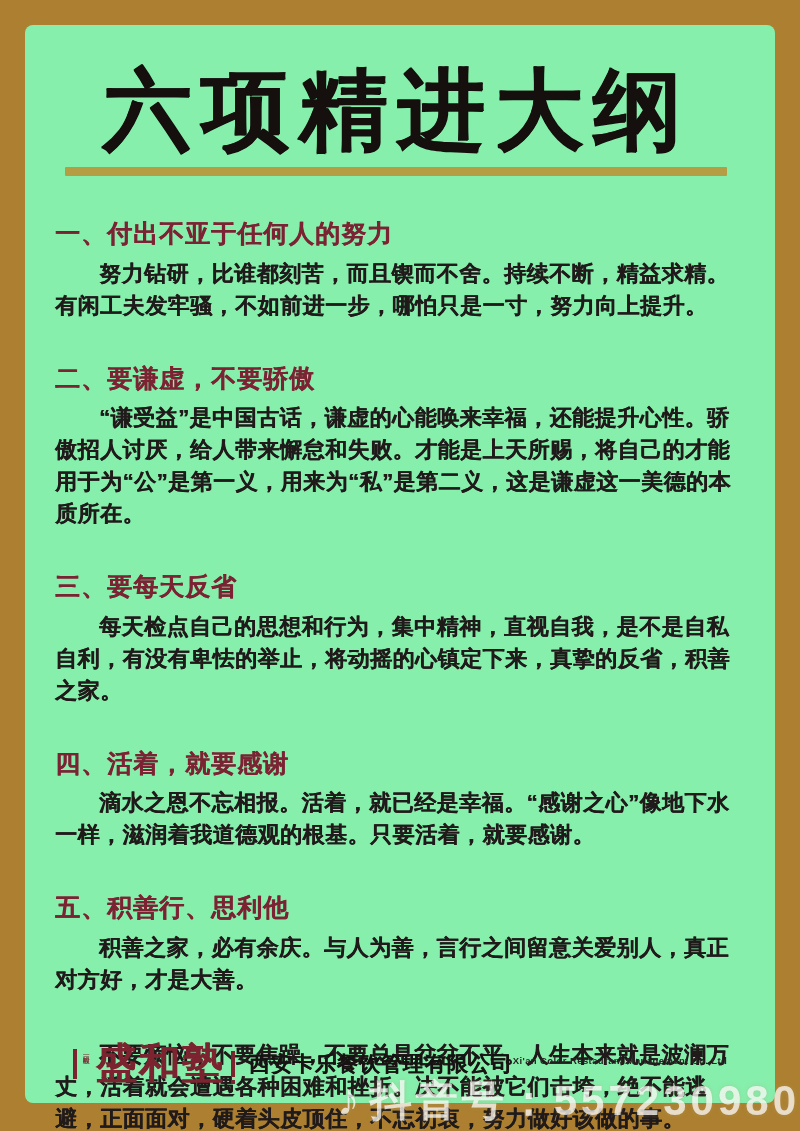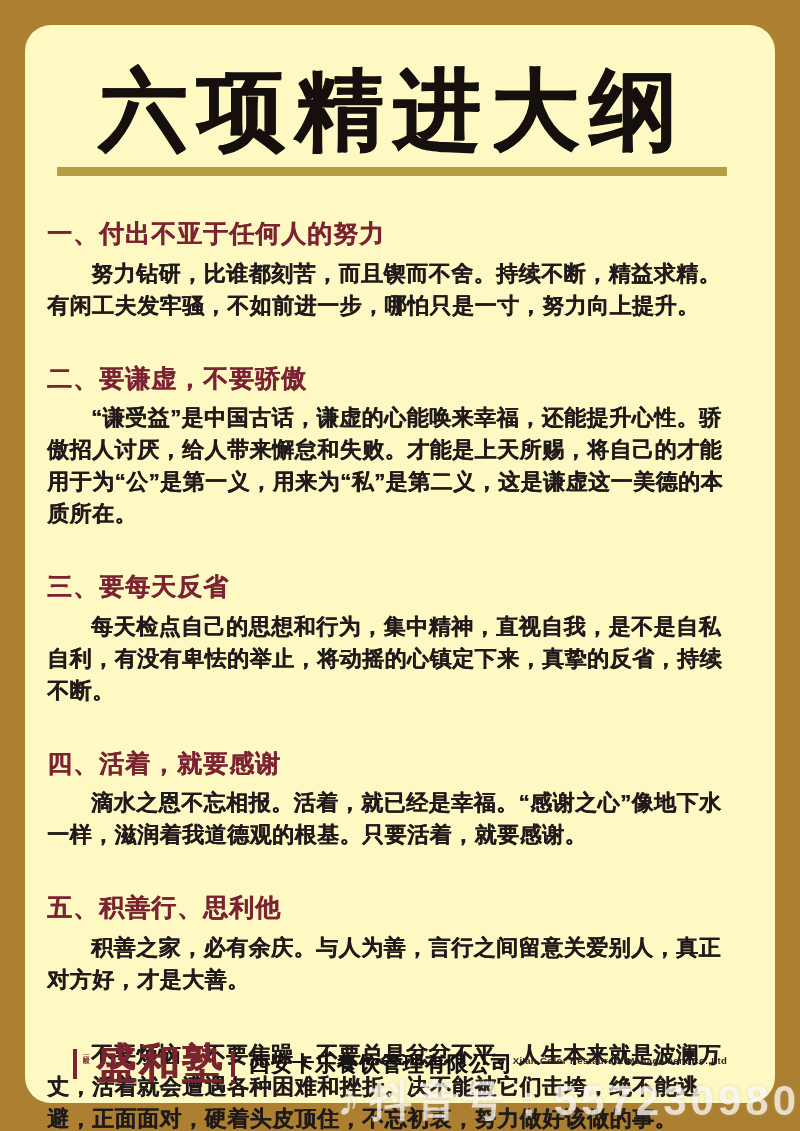--- a/index.html
+++ b/index.html
@@ -6,23 +6,23 @@
   html, body {
     width: 800px; height: 1131px;
     overflow: hidden;
     font-family: "Liberation Sans", sans-serif;
   }
   body { background: #AC8030; position: relative; }
 
   .card {
     position: absolute;
     left: 25px; top: 25px; right: 25px; bottom: 28px;
-    background: #fef9c3;
-    border-radius: 26px;
-    padding: 26px 22px 0 8px;
+    background: #86efac;
+    border-radius: 8px;
+    padding: 26px 22px 0 16px;
   }
 
   .title {
     text-align: center;
     font-size: 88px;
     font-weight: 900;
     color: #15100E;
     letter-spacing: 10px;
     line-height: 1.0;
     margin-top: 16px;
@@ -154,21 +154,21 @@
       <p>努力钻研，比谁都刻苦，而且锲而不舍。持续不断，精益求精。有闲工夫发牢骚，不如前进一步，哪怕只是一寸，努力向上提升。</p>
     </div>
 
     <div class="section">
       <h2>二、要谦虚，不要骄傲</h2>
       <p>“谦受益”是中国古话，谦虚的心能唤来幸福，还能提升心性。骄傲招人讨厌，给人带来懈怠和失败。才能是上天所赐，将自己的才能用于为“公”是第一义，用来为“私”是第二义，这是谦虚这一美德的本质所在。</p>
     </div>
 
     <div class="section">
       <h2>三、要每天反省</h2>
-      <p>每天检点自己的思想和行为，集中精神，直视自我，是不是自私自利，有没有卑怯的举止，将动摇的心镇定下来，真挚的反省，持续不断。</p>
+      <p>每天检点自己的思想和行为，集中精神，直视自我，是不是自私自利，有没有卑怯的举止，将动摇的心镇定下来，真挚的反省，积善之家。</p>
     </div>
 
     <div class="section">
       <h2>四、活着，就要感谢</h2>
       <p>滴水之恩不忘相报。活着，就已经是幸福。“感谢之心”像地下水一样，滋润着我道德观的根基。只要活着，就要感谢。</p>
     </div>
 
     <div class="section">
       <h2>五、积善行、思利他</h2>
       <p>积善之家，必有余庆。与人为善，言行之间留意关爱别人，真正对方好，才是大善。</p>

